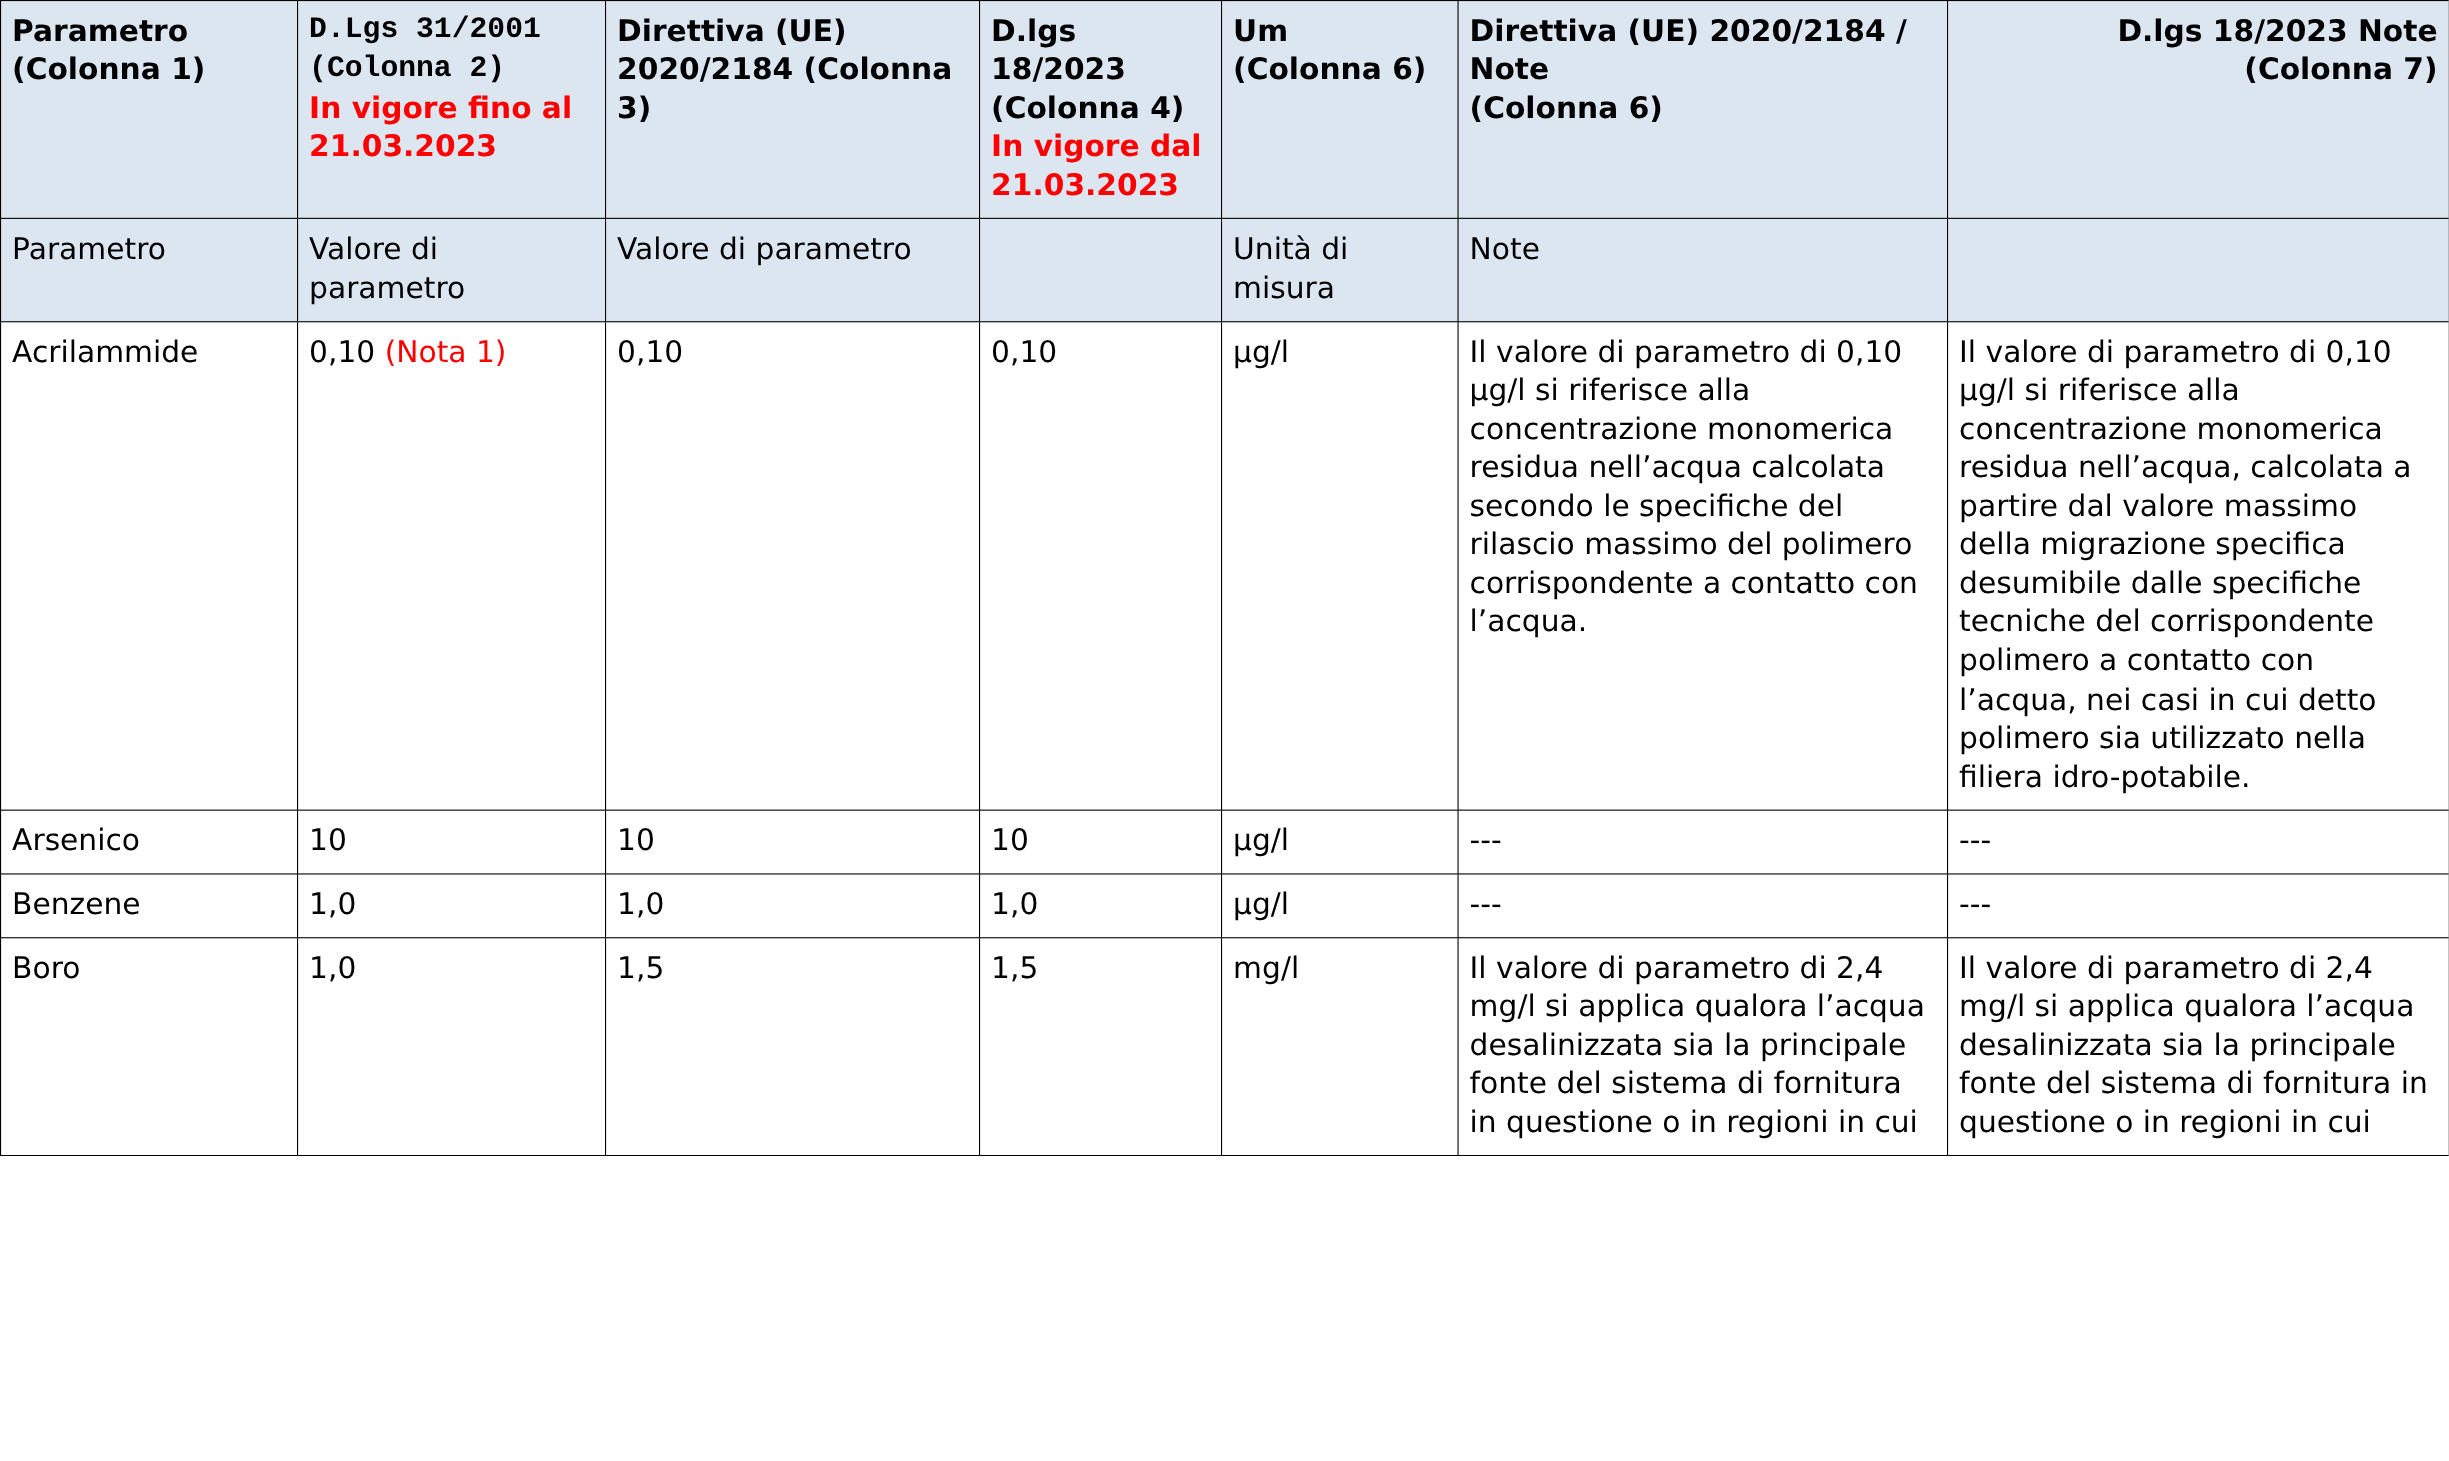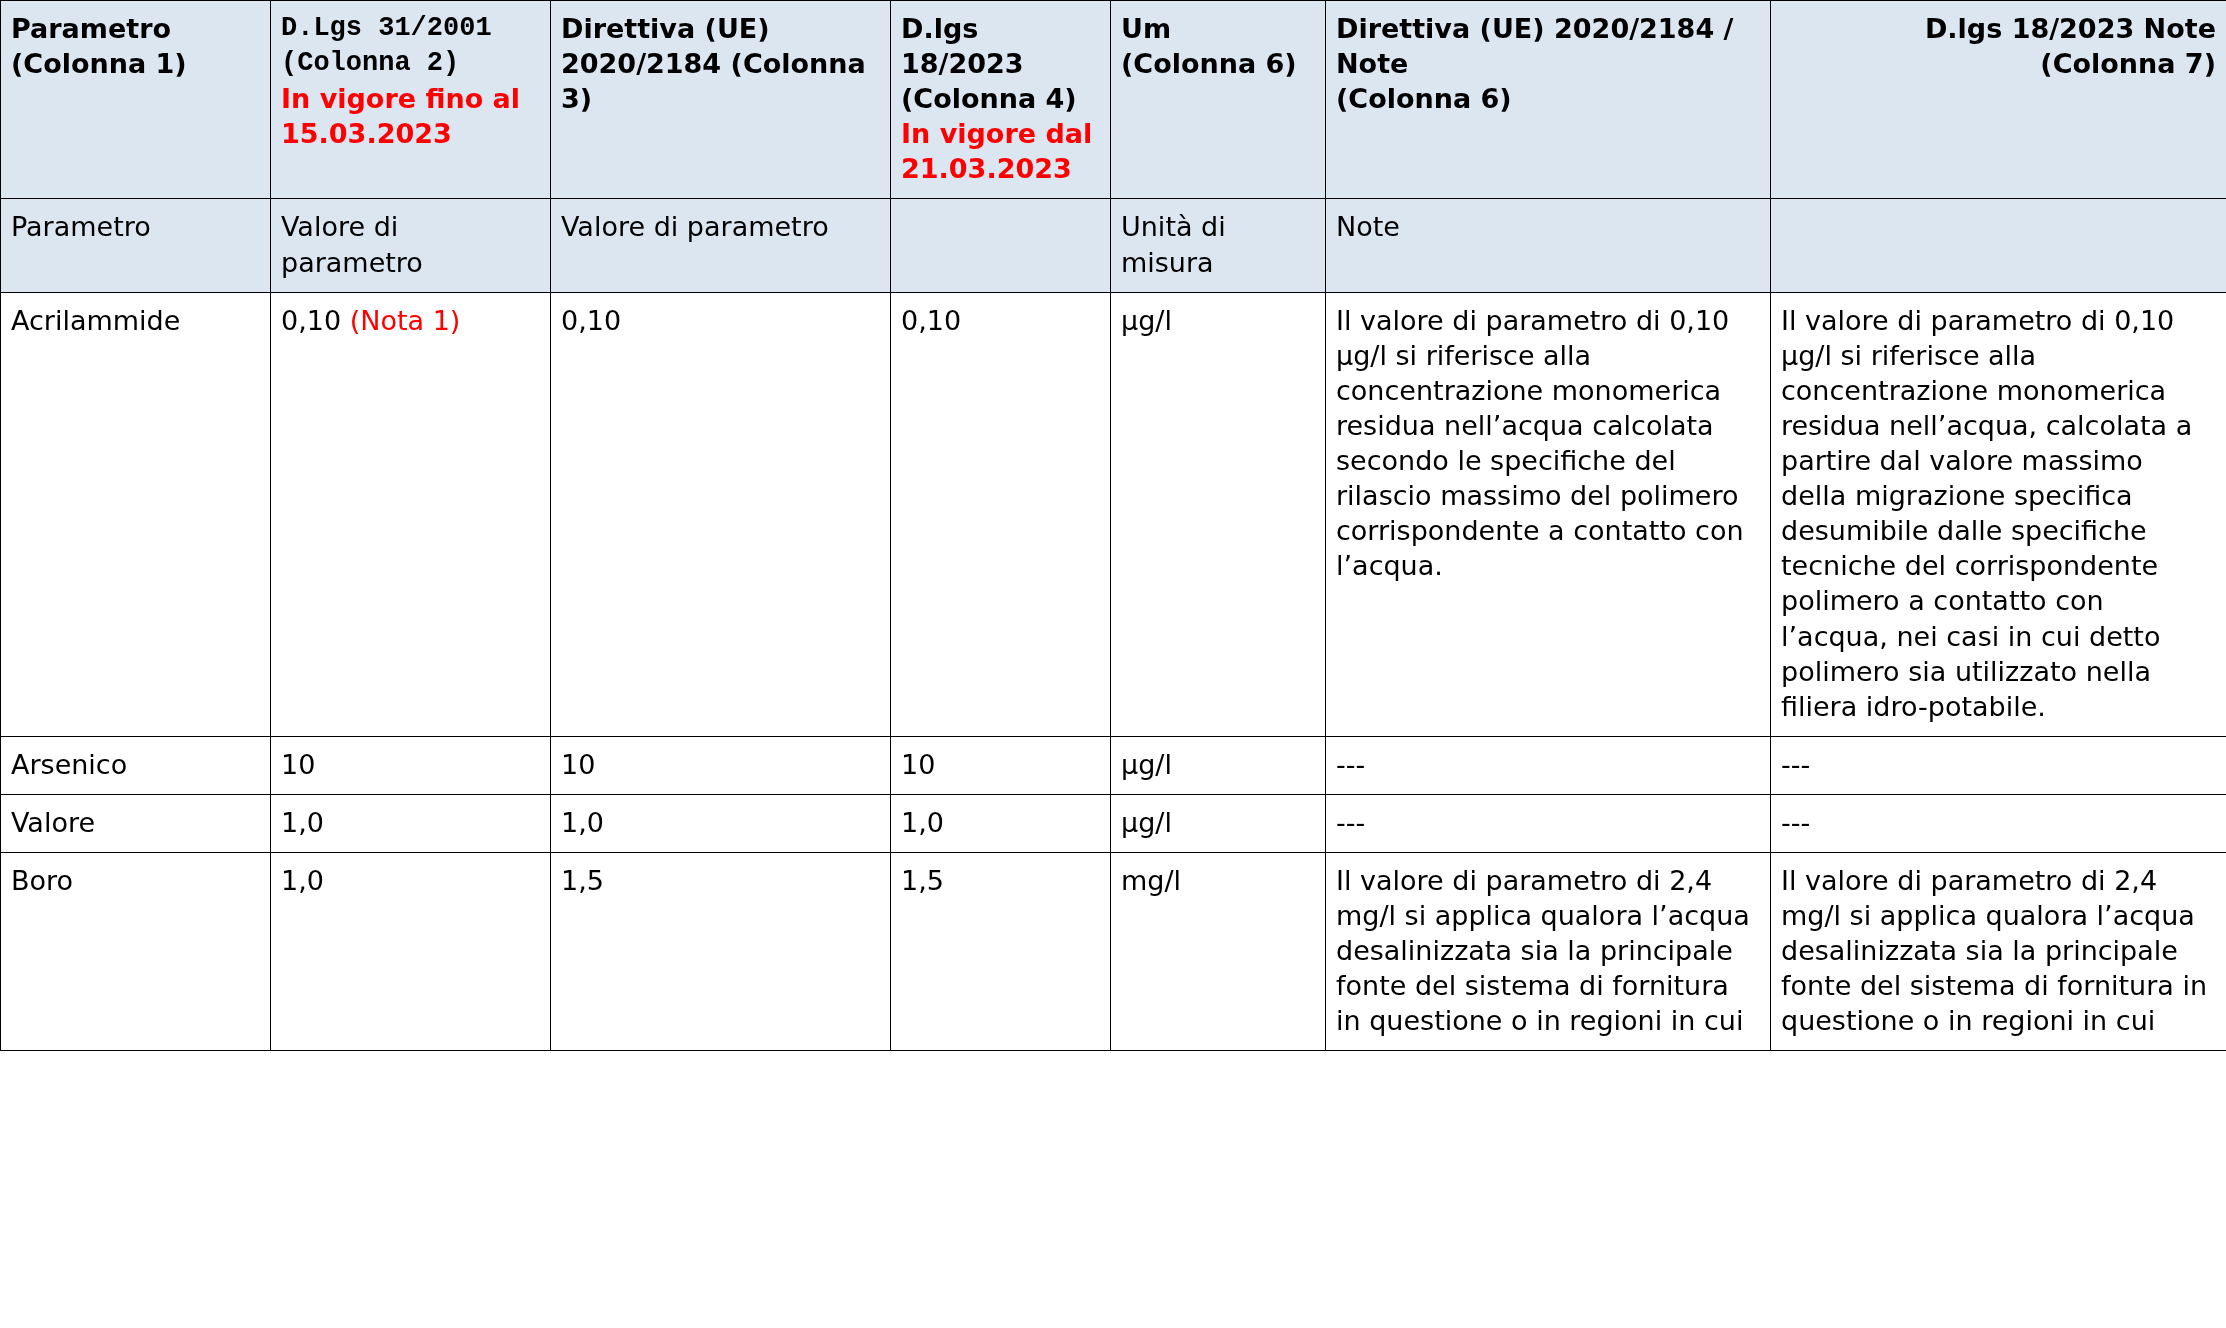--- a/index.html
+++ b/index.html
@@ -66,21 +66,21 @@
   </colgroup>
   <thead>
     <tr>
       <th>
         <span class="hdr-line" style="white-space: pre-line;">Parametro
 (Colonna 1)</span>
       </th>
       <th>
         <span class="hdr-line" style="white-space: pre-line; font-family: Liberation Mono, monospace;">D.Lgs 31/2001
 (Colonna 2)</span>
-        <span class="hdr-line red">In vigore fino al 15.03.2023</span>
+        <span class="hdr-line red">In vigore fino al 21.03.2023</span>
       </th>
       <th>
         <span class="hdr-line">Direttiva (UE) 2020/2184 (Colonna 3)</span>
       </th>
       <th>
         <span class="hdr-line" style="white-space: pre-line;">D.lgs 18/2023
 (Colonna 4)</span>
         <span class="hdr-line red">In vigore dal 21.03.2023</span>
       </th>
       <th>
@@ -124,21 +124,21 @@
       <td>Arsenico</td>
       <td>10</td>
       <td>10</td>
       <td>10</td>
       <td>µg/l</td>
       <td>---</td>
       <td>---</td>
     </tr>
 
     <tr>
-      <td>Valore</td>
+      <td>Benzene</td>
       <td>1,0</td>
       <td>1,0</td>
       <td>1,0</td>
       <td>µg/l</td>
       <td>---</td>
       <td>---</td>
     </tr>
 
 
 

